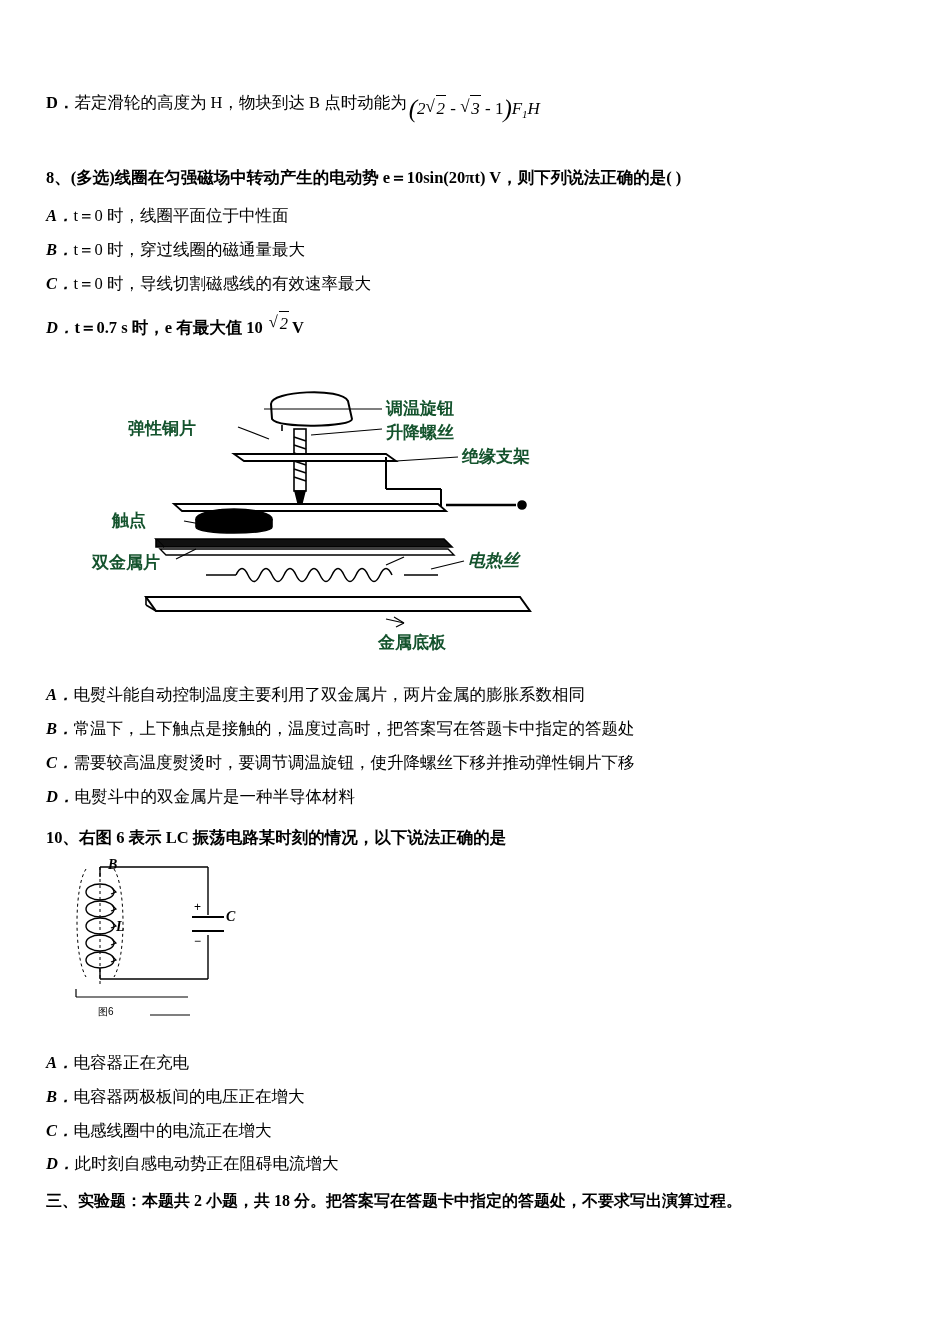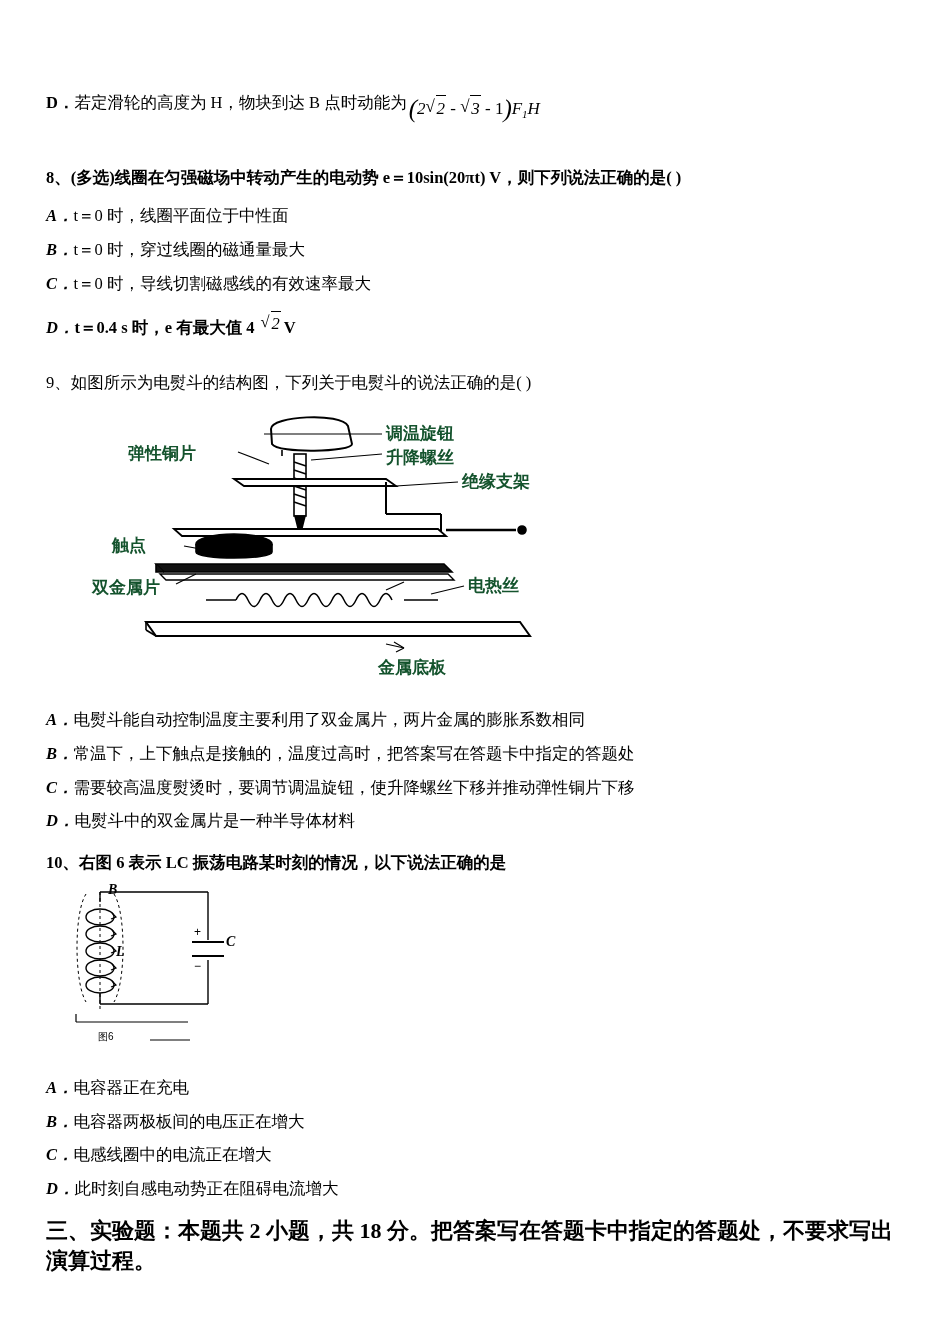--- a/index.html
+++ b/index.html
@@ -116,21 +116,21 @@
   }
   .fig-lc svg { display: block; }
   .fig-lc .lc-cap {
     position: absolute;
     left: 50px;
     top: 152px;
     font-family: "Liberation Sans", sans-serif;
     font-size: 10px;
   }
   .final-line {
-    font-size: 22px;
+    font-size: 16px;
     margin-top: 14px;
     font-weight: bold;
   }
 </style>
 </head>
 <body>
 
 <div class="page">
   <div class="content">
 
@@ -151,28 +151,25 @@
     <div class="opt">
       <span class="lbl">A．</span><span>t＝0 时，线圈平面位于中性面</span>
     </div>
     <div class="opt">
       <span class="lbl">B．</span><span>t＝0 时，穿过线圈的磁通量最大</span>
     </div>
     <div class="opt">
       <span class="lbl">C．</span><span>t＝0 时，导线切割磁感线的有效速率最大</span>
     </div>
     <div class="opt" style="margin-top:14px;">
-      <span class="lbl">D．</span><span class="bold">t＝0.4 s 时，e 有最大值 4</span><span class="rad" style="margin-left:6px;vertical-align:4px;"><span class="bar">2</span></span><span class="bold" style="margin-left:3px;">V</span>
+      <span class="lbl">D．</span><span class="bold">t＝0.7 s 时，e 有最大值 10</span><span class="rad" style="margin-left:6px;vertical-align:4px;"><span class="bar">2</span></span><span class="bold" style="margin-left:3px;">V</span>
     </div>
 
     <div class="sp-22"></div>
 
-    <div class="q-line">
-      <span>9、</span><span>如图所示为电熨斗的结构图，下列关于电熨斗的说法正确的是(   )</span>
-    </div>
 
     <div class="fig-iron">
       <svg width="600" height="290" viewBox="0 0 600 290">
         <g stroke="#000" fill="none" stroke-width="1.6">
 
           <path d="M185,25 C185,12 255,8 262,22 L266,40 C266,48 192,50 186,40 Z" fill="#ffffff" stroke="#000" stroke-width="2"></path>
           <line x1="196" y1="46" x2="196" y2="52"></line>
 
           <rect x="208" y="50" width="12" height="62" fill="#ffffff" stroke="#000" stroke-width="1.6"></rect>
           <line x1="208" y1="58" x2="220" y2="62"></line>
@@ -224,21 +221,21 @@
           <line x1="300" y1="240" x2="318" y2="244" stroke-width="1.2"></line>
           <path d="M318,244 L308,238 M318,244 L310,248" stroke-width="1.2"></path>
         </g>
       </svg>
       <div class="fig-label" style="left:300px; top:18px;">调温旋钮</div>
       <div class="fig-label" style="left:300px; top:42px;">升降螺丝</div>
       <div class="fig-label" style="left:42px; top:38px;">弹性铜片</div>
       <div class="fig-label" style="left:376px; top:66px;">绝缘支架</div>
       <div class="fig-label" style="left:26px; top:130px;">触点</div>
       <div class="fig-label" style="left:6px; top:172px;">双金属片</div>
-      <div class="fig-label" style="left:382px; top:170px;">电热丝</div>
+      <div class="fig-label" style="left:382px; top:170px;font-style:italic;">电热丝</div>
       <div class="fig-label" style="left:292px; top:252px;">金属底板</div>
     </div>
 
     <div class="sp-14"></div>
 
     <div class="opt">
       <span class="lbl">A．</span><span>电熨斗能自动控制温度主要利用了双金属片，两片金属的膨胀系数相同</span>
     </div>
     <div class="opt">
       <span class="lbl">B．</span><span>常温下，上下触点是接触的，温度过高时，把答案写在答题卡中指定的答题处</span>

